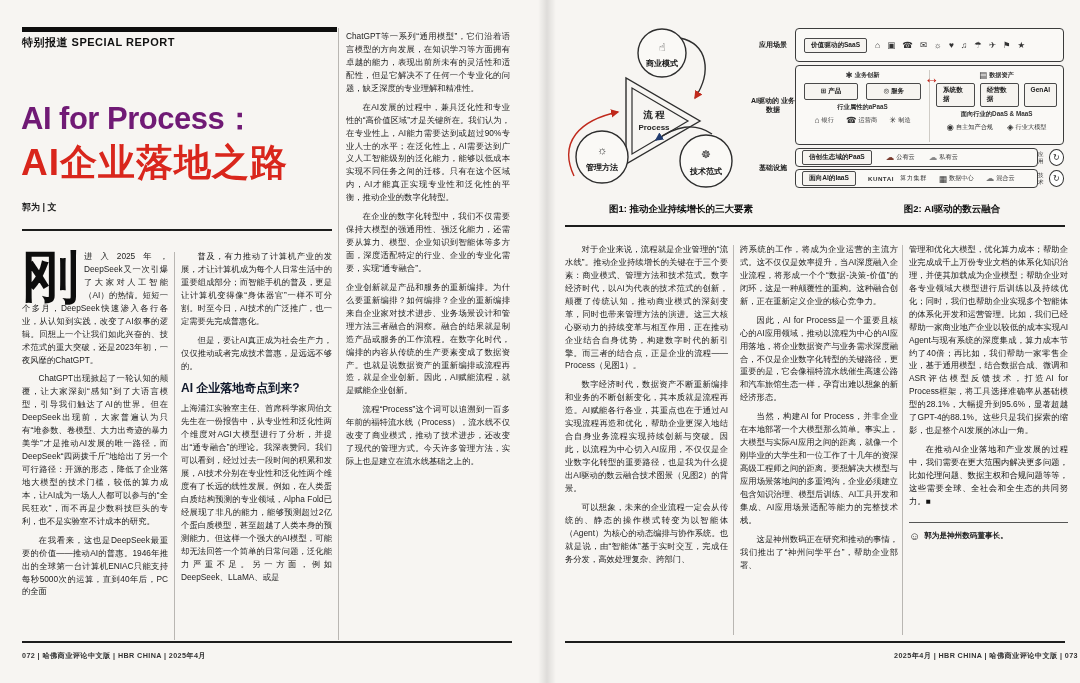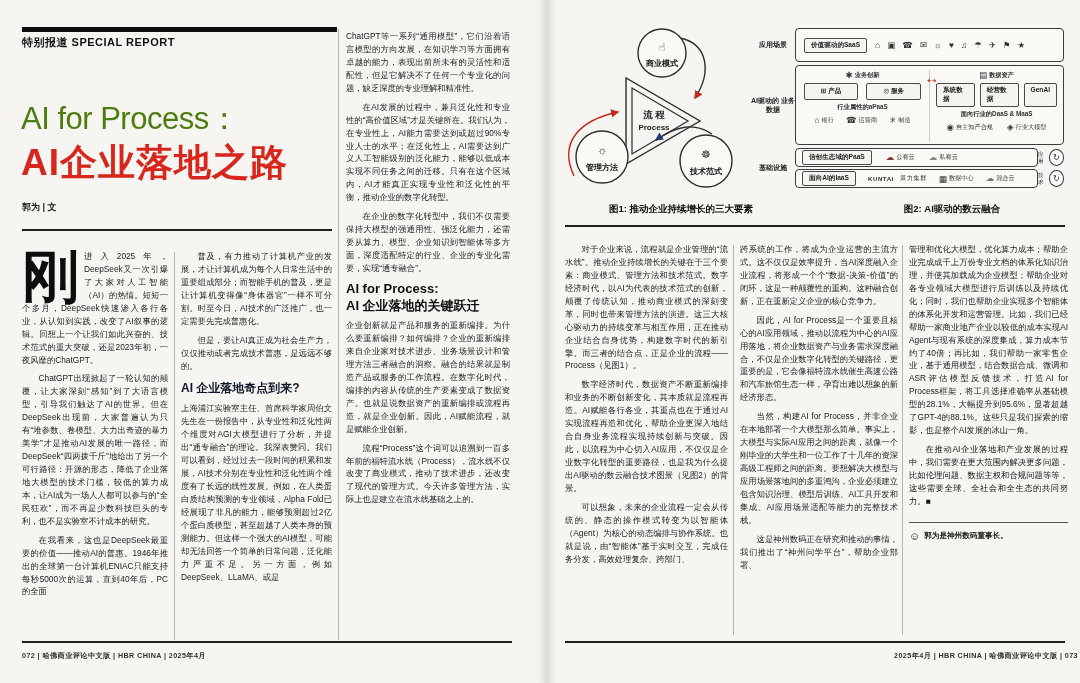--- a/index.html
+++ b/index.html
@@ -14,21 +14,21 @@
   }
   #canvas::after{ 
     content:"";position:absolute;left:538px;top:0;width:18px;height:683px;
     background:linear-gradient(to right,rgba(0,0,0,0),rgba(0,0,0,.10),rgba(0,0,0,0));
     pointer-events:none;
   }
   .abs{position:absolute;}
   
   .kicker-bar{left:22px;top:27px;width:315px;height:5px;background:#0e0e0e;}
   .kicker{left:22px;top:35px;font-size:11px;font-weight:bold;letter-spacing:.5px;color:#111;}
-  .title-en{left:21px;top:98px;font-size:31px;font-weight:400;letter-spacing:-.5px;color:#4d7c0f;}
+  .title-en{left:21px;top:98px;font-size:31px;font-weight:700;letter-spacing:-.5px;color:#701a75;}
   .title-cn{left:21px;top:138px;font-size:37px;font-weight:900;letter-spacing:1px;}
   .byline{left:22px;top:201px;font-size:9px;font-weight:bold;color:#222;}
   .rule{background:#1d1d1d;}
   
   .col{position:absolute;overflow:hidden;text-align:justify;}
   .col p{margin:0 0 6px 0;font-size:8.3px;line-height:1.56;text-indent:2em;}
   .col p.noindent{text-indent:0;}
   .vline{position:absolute;width:1px;background:#b9b6b2;}
   .dropcap{
     float:left;font-size:57px;line-height:.82;font-weight:900;color:#0d0d0d;
@@ -98,24 +98,20 @@
     <div class="col-heading">AI 企业落地奇点到来?</div>
     <p class="noindent">上海浦江实验室主任、首席科学家周伯文先生在一份报告中，从专业性和泛化性两个维度对AGI大模型进行了分析，并提出“通专融合”的理论。我深表赞同。我们可以看到，经过过去一段时间的积累和发展，AI技术分别在专业性和泛化性两个维度有了长远的线性发展。例如，在人类蛋白质结构预测的专业领域，Alpha Fold已经展现了非凡的能力，能够预测超过2亿个蛋白质模型，甚至超越了人类本身的预测能力。但这样一个强大的AI模型，可能却无法回答一个简单的日常问题，泛化能力严重不足。另一方面，例如DeepSeek、LLaMA、或是</p>
   </div>
 
   <div class="vline" style="left:338px;top:28px;height:612px;"></div>
 
   <div class="col" style="left:346px;top:30px;width:164px;height:610px;">
     <p class="noindent">ChatGPT等一系列“通用模型”，它们沿着语言模型的方向发展，在知识学习等方面拥有卓越的能力，表现出前所未有的灵活性和适配性，但是它解决不了任何一个专业化的问题，缺乏深度的专业理解和精准性。</p>
     <p>在AI发展的过程中，兼具泛化性和专业性的“高价值区域”才是关键所在。我们认为，在专业性上，AI能力需要达到或超过90%专业人士的水平；在泛化性上，AI需要达到广义人工智能级别的泛化能力，能够以低成本实现不同任务之间的迁移。只有在这个区域内，AI才能真正实现专业性和泛化性的平衡，推动企业的数字化转型。</p>
     <p>在企业的数字化转型中，我们不仅需要保持大模型的强通用性、强泛化能力，还需要从算力、模型、企业知识到智能体等多方面，深度适配特定的行业、企业的专业化需要，实现“通专融合”。</p>
-    <div class="col-heading2">
-      <div>AI for Process:</div>
-      <div>AI 企业落地的关键跃迁</div>
-    </div>
     <p class="noindent">企业创新就是产品和服务的重新编排。为什么要重新编排？如何编排？企业的重新编排来自企业家对技术进步、业务场景设计和管理方法三者融合的洞察。融合的结果就是制造产品或服务的工作流程。在数字化时代，编排的内容从传统的生产要素变成了数据资产。也就是说数据资产的重新编排或流程再造，就是企业创新。因此，AI赋能流程，就是赋能企业创新。</p>
     <p>流程“Process”这个词可以追溯到一百多年前的福特流水线（Process），流水线不仅改变了商业模式，推动了技术进步，还改变了现代的管理方式。今天许多管理方法，实际上也是建立在流水线基础之上的。</p>
   </div>
 
   <div class="abs rule" style="left:22px;top:641px;width:490px;height:1.5px;"></div>
   <div class="abs footer" style="left:22px;top:651px;">072 | 哈佛商业评论中文版 | HBR CHINA | 2025年4月</div>
 
   <div class="abs fig1-box">
     <svg width="184" height="176" viewBox="0 0 184 176">
       <defs>

